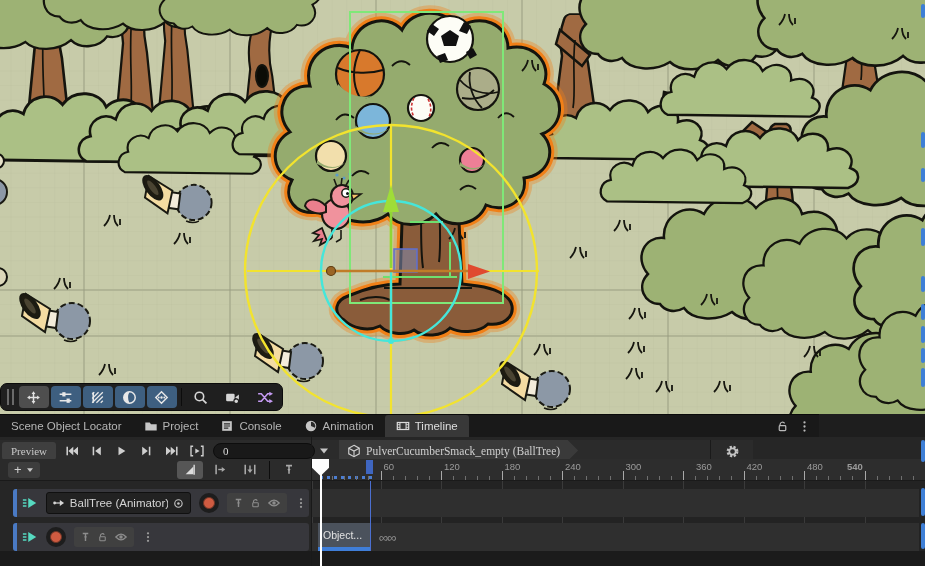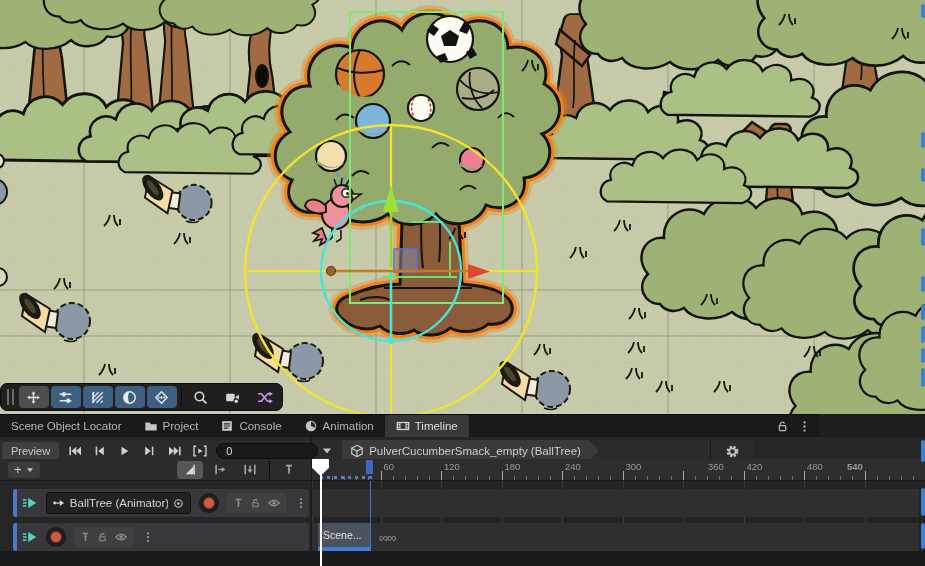--- a/index.html
+++ b/index.html
@@ -17,21 +17,21 @@
   .tsep{width:1px;height:18px;background:#0c0c0c;margin:0 2px;}
   
   .tabbar{position:absolute;top:414px;left:0;width:819px;height:23px;background:#191919;
         display:flex;align-items:stretch;border-top:1px solid #0a0a0a;box-sizing:border-box;}
   .tab{display:flex;align-items:center;gap:5px;padding:0 11px;color:#b5b5b5;font-size:11.5px;white-space:nowrap;}
   .tab.active{background:#383838;color:#dedede;border-radius:3px 3px 0 0;}
   .tabbar-right{margin-left:auto;display:flex;align-items:center;gap:9px;padding-right:8px;}
   
   .timeline{position:absolute;top:437px;left:0;width:925px;height:129px;background:#262626;overflow:hidden;}
   .transport{position:absolute;top:3px;left:0;width:753px;height:22px;background:#2b2b2b;
-        border-bottom:1px solid #1a1a1a;display:flex;align-items:center;box-sizing:border-box;}
+        border-bottom:1px solid #1a1a1a;display:flex;align-items:center;box-sizing:border-box;font-family:Liberation Serif, serif;}
   .preview-btn{height:18px;margin:0 3px 0 2px;padding:0 9px;background:#3f3f3f;border-radius:3px;
         color:#c9c9c9;font-size:11px;line-height:18px;}
   .tbtn{width:25px;height:20px;display:flex;align-items:center;justify-content:center;flex:none;}
   .frame-field{width:82px;height:14px;background:#191919;border:1px solid #0d0d0d;border-radius:8px;
         color:#dcdcdc;font-size:11px;line-height:14px;padding:0 9px;margin-left:4px;}
   .caret-btn{width:18px;height:20px;display:flex;align-items:center;justify-content:center;}
   .crumb{height:22px;background:#3a3a3a;display:flex;align-items:center;gap:5px;color:#cfcfcf;
         font-size:11.5px;padding:0 18px 0 8px;margin-left:6px;
         clip-path:polygon(0 0,calc(100% - 11px) 0,100% 50%,calc(100% - 11px) 100%,0 100%);}
   .gear-zone{position:absolute;right:0;top:0;height:22px;width:42px;border-left:1px solid #1a1a1a;
@@ -613,21 +613,21 @@
         <div class="tickm" style="left: 274.2px;"></div>
         <div class="tickm" style="left: 286.3px;"></div>
         <div class="tickm" style="left: 298.4px;"></div>
         <div class="tickM" style="left: 310.5px;"></div>
         <span class="lab" style="left: 313.5px;">300</span>
         <div class="tickm" style="left: 322.6px;"></div>
         <div class="tickm" style="left: 334.7px;"></div>
         <div class="tickm" style="left: 346.8px;"></div>
         <div class="tickm" style="left: 358.9px;"></div>
         <div class="tickM" style="left: 371px;"></div>
-        <span class="lab" style="left: 396px;">360</span>
+        <span class="lab" style="left: 384px;">360</span>
         <div class="tickm" style="left: 383.1px;"></div>
         <div class="tickm" style="left: 395.2px;"></div>
         <div class="tickm" style="left: 407.3px;"></div>
         <div class="tickm" style="left: 419.4px;"></div>
         <div class="tickM" style="left: 431.5px;"></div>
         <span class="lab" style="left: 434.5px; text-align: center;">420</span>
         <div class="tickm" style="left: 443.6px;"></div>
         <div class="tickm" style="left: 455.7px;"></div>
         <div class="tickm" style="left: 467.8px;"></div>
         <div class="tickm" style="left: 479.9px;"></div>
@@ -643,21 +643,21 @@
         <div class="tickm" style="left: 576.7px;"></div>
         <div class="tickm" style="left: 588.8px;"></div>
         <div class="tickm" style="left: 600.9px;"></div>
       </div>
 
     <div class="tracks-bg gridlines"></div>
 
     <div class="trow-content gridlines" style="top:52px;"></div>
     <div class="trow-content gridlines" style="top:86px;">
       <div class="clip">
-        <span>Scene...</span>
+        <span>Object...</span>
       </div>
       <div class="loop-sym">
         <span>∞</span>
           <span>∞</span>
       </div>
     </div>
 
     <div class="trow-head" style="top:52px;">
       <div class="bluebar"></div>
       <svg width="16" height="14" viewBox="0 0 18 15">

